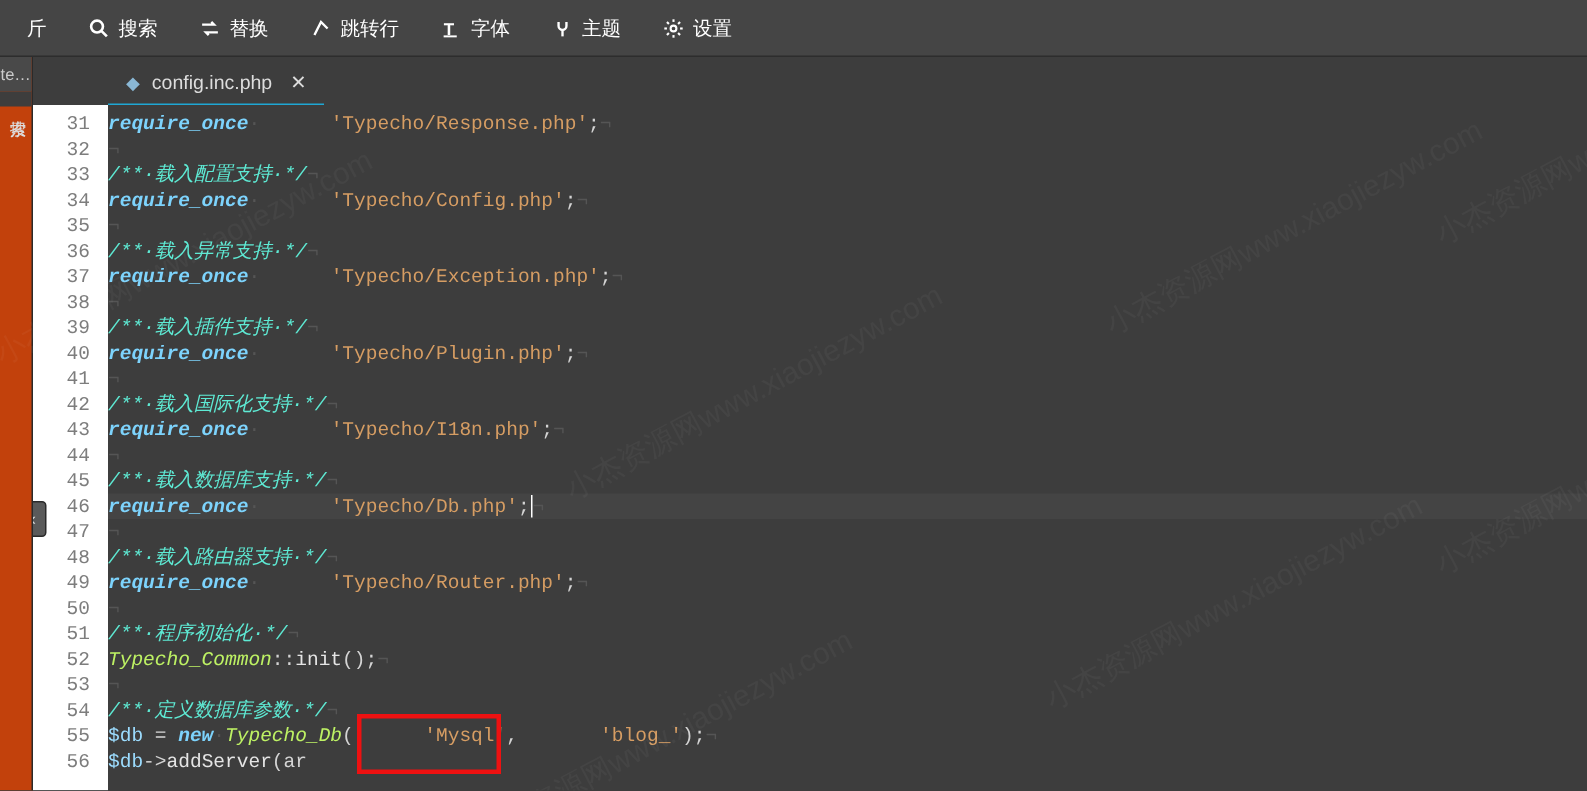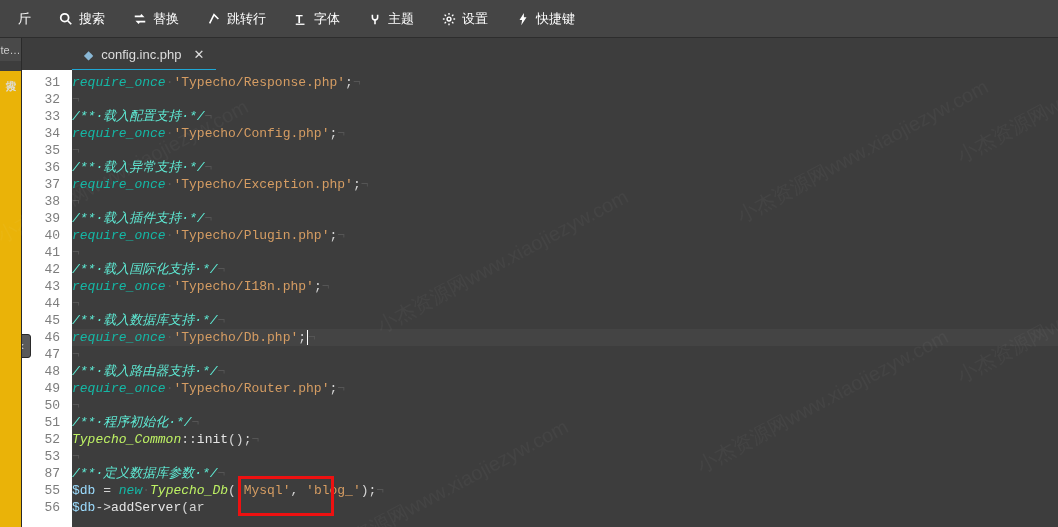--- a/index.html
+++ b/index.html
@@ -24,21 +24,21 @@
     gap: 6px;
     white-space: nowrap;
   }
   .tb-icon { width: 14px; height: 14px; display: inline-flex; align-items: center; justify-content: center; }
   .tb-icon svg { width: 100%; height: 100%; }
 
   .main { display: flex; height: calc(100% - 38px); }
 
   .left-rail {
     width: 22px;
-    background: #eab308;
+    background: #c2410c;
     color: #ccc;
     font-size: 11px;
     display: flex;
     flex-direction: column;
     border-right: 1px solid #2a2a2a;
   }
   .rail-top {
     height: 23px;
     background: #494949;
     display: flex;
@@ -100,22 +100,22 @@
     flex:1;
     font-family: Consolas, "Courier New", monospace;
     font-size: 13px;
     line-height: 17px;
     padding-top: 4px;
     color: #d4d4d4;
     white-space: pre;
     position: relative;
   }
   .line { height: 17px; }
-  .k   { color: #14b8a6; font-style: italic; }   
-  .s   { color: #d69d63; }   
+  .k   { color: #7dd3fc; font-style: italic; font-weight: bold; }   
+  .s   { color: #d69d63; margin-left: 47px; }   
   .c   { color: #5eead4; font-style: italic; }   
   .i   { color: #bef264; font-style: italic; }   
   .v   { color: #9cdcfe; text-align: right; }   
   .op  { color: #d4d4d4; }   
   .fn  { color: #e5e5e5; }   
   .ws  { color: #555; }      
   .caret-line { background: rgba(255,255,255,0.04); }
 
   .fold-handle {
     position:absolute;
@@ -206,28 +206,20 @@
             <line x1="1" y1="8" x2="3" y2="8"></line>
             <line x1="13" y1="8" x2="15" y2="8"></line>
             <line x1="3" y1="3" x2="4.5" y2="4.5"></line>
             <line x1="11.5" y1="11.5" x2="13" y2="13"></line>
             <line x1="3" y1="13" x2="4.5" y2="11.5"></line>
             <line x1="11.5" y1="4.5" x2="13" y2="3"></line>
           </g>
         </svg>
       </span>
     <span>设置</span>
-  </div>
-  <div class="toolbar-item">
-    <span class="tb-icon">
-        <svg viewBox="0 0 16 16">
-          <path d="M9 1 L4 9 h3 l-1 6 l6 -9 h-3 z" fill="#fff"></path>
-        </svg>
-      </span>
-    <span>快捷键</span>
   </div>
 </div>
 
 <div class="main">
   <div class="left-rail">
     <div class="rail-top">
         <span>te…</span>
       </div>
     <div class="rail-search">
         <span>搜索</span>
@@ -261,21 +253,21 @@
           <div class="line">44</div>
           <div class="line">45</div>
           <div class="line">46</div>
           <div class="line">47</div>
           <div class="line">48</div>
           <div class="line">49</div>
           <div class="line">50</div>
           <div class="line">51</div>
           <div class="line">52</div>
           <div class="line">53</div>
-          <div class="line">87</div>
+          <div class="line">54</div>
           <div class="line">55</div>
           <div class="line">56</div>
         </div>
       <div class="code" id="code"><div class="line"><span class="k">require_once</span><span class="ws">·</span><span class="s">'Typecho/Response.php'</span><span class="op">;</span><span class="ws">¬</span></div><div class="line"><span class="ws">¬</span></div><div class="line"><span class="c">/**·载入配置支持·*/</span><span class="ws">¬</span></div><div class="line"><span class="k">require_once</span><span class="ws">·</span><span class="s">'Typecho/Config.php'</span><span class="op">;</span><span class="ws">¬</span></div><div class="line"><span class="ws">¬</span></div><div class="line"><span class="c">/**·载入异常支持·*/</span><span class="ws">¬</span></div><div class="line"><span class="k">require_once</span><span class="ws">·</span><span class="s">'Typecho/Exception.php'</span><span class="op">;</span><span class="ws">¬</span></div><div class="line"><span class="ws">¬</span></div><div class="line"><span class="c">/**·载入插件支持·*/</span><span class="ws">¬</span></div><div class="line"><span class="k">require_once</span><span class="ws">·</span><span class="s">'Typecho/Plugin.php'</span><span class="op">;</span><span class="ws">¬</span></div><div class="line"><span class="ws">¬</span></div><div class="line"><span class="c">/**·载入国际化支持·*/</span><span class="ws">¬</span></div><div class="line"><span class="k">require_once</span><span class="ws">·</span><span class="s">'Typecho/I18n.php'</span><span class="op">;</span><span class="ws">¬</span></div><div class="line"><span class="ws">¬</span></div><div class="line"><span class="c">/**·载入数据库支持·*/</span><span class="ws">¬</span></div><div class="line caret-line"><span class="k">require_once</span><span class="ws">·</span><span class="s">'Typecho/Db.php'</span><span class="op">;</span><span class="op" style="border-left:1px solid #fff;margin-left:1px;">​</span><span class="ws">¬</span></div><div class="line"><span class="ws">¬</span></div><div class="line"><span class="c">/**·载入路由器支持·*/</span><span class="ws">¬</span></div><div class="line"><span class="k">require_once</span><span class="ws">·</span><span class="s">'Typecho/Router.php'</span><span class="op">;</span><span class="ws">¬</span></div><div class="line"><span class="ws">¬</span></div><div class="line"><span class="c">/**·程序初始化·*/</span><span class="ws">¬</span></div><div class="line"><span class="i">Typecho_Common</span><span class="op">::</span><span class="fn">init</span><span class="op">();</span><span class="ws">¬</span></div><div class="line"><span class="ws">¬</span></div><div class="line"><span class="c">/**·定义数据库参数·*/</span><span class="ws">¬</span></div><div class="line"><span class="v">$db</span><span class="op"> = </span><span class="k">new</span><span class="ws">·</span><span class="i">Typecho_Db</span><span class="op">(</span><span class="s">'Mysql'</span><span class="op">, </span><span class="s">'blog_'</span><span class="op">);</span><span class="ws">¬</span></div><div class="line"><span class="v">$db</span><span class="op">-&gt;</span><span class="fn">addServer</span><span class="op">(ar</span></div></div>
       <div class="fold-handle">‹</div>
     </div>
 
     <div class="watermark" style="left:-40px; top:120px;">小杰资源网www.xiaojiezyw.com</div>
     <div class="watermark" style="left:340px; top:210px;">小杰资源网www.xiaojiezyw.com</div>
     <div class="watermark" style="left:280px; top:440px;">小杰资源网www.xiaojiezyw.com</div>

